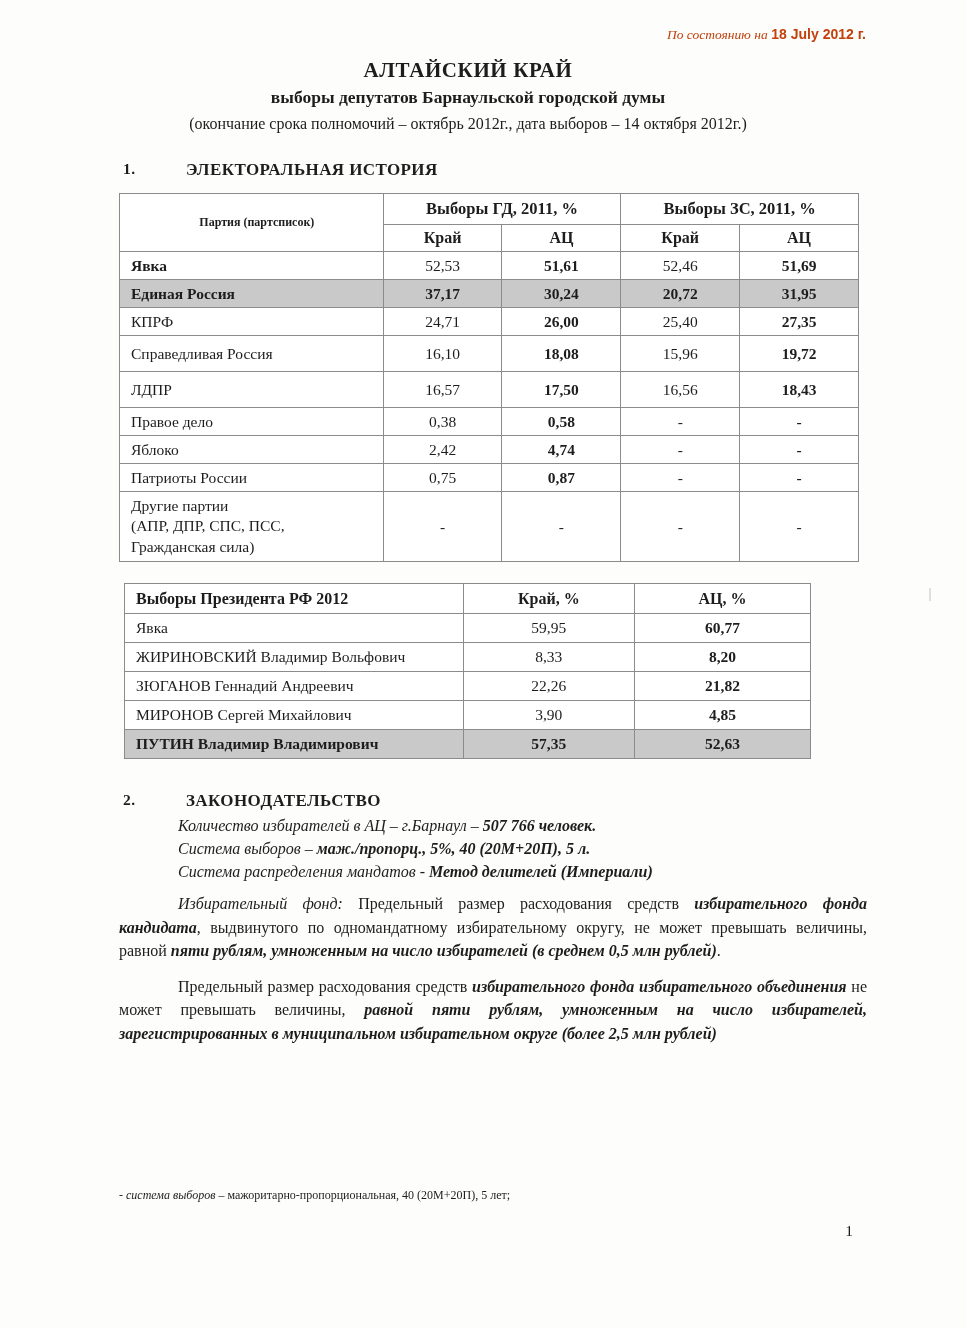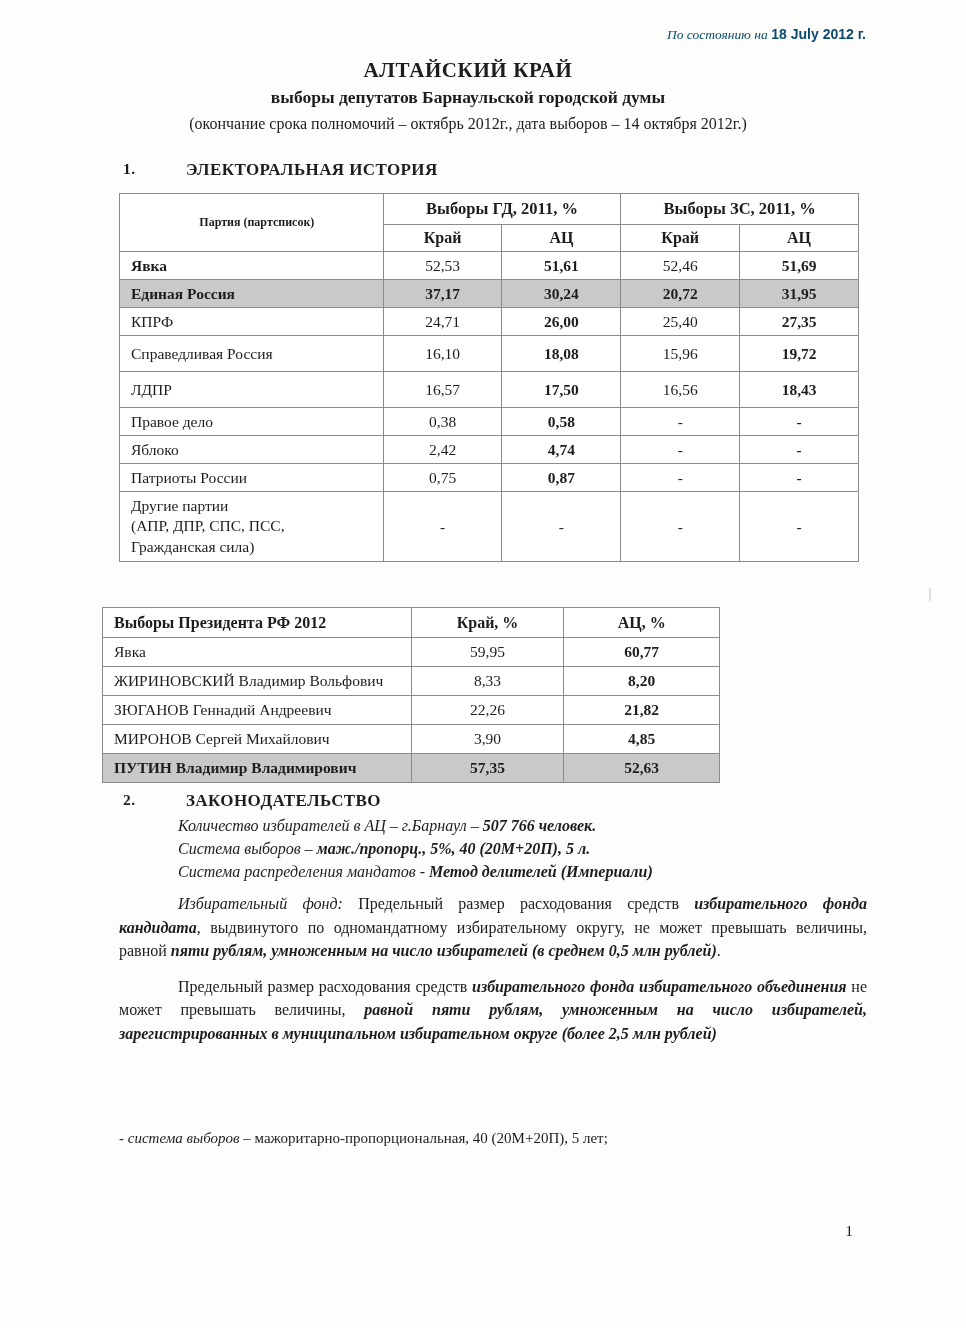--- a/index.html
+++ b/index.html
@@ -21,21 +21,21 @@
     inset: 0;
     background: #fdfdfc;
   }
 
   
   .doc-date {
     position: absolute;
     top: 26px;
     right: 100px;
     font-size: 14.5px;
-    color: #0c4a6e;
+    color: #c2410c;
     white-space: nowrap;
   }
   .doc-date .as-of {
     font-style: italic;
     font-family: "Liberation Serif", serif;
     font-size: 13.5px;
   }
   .doc-date .dval {
     font-family: "Liberation Sans", sans-serif;
     font-weight: bold;
@@ -147,24 +147,23 @@
   .row-tall td { height: 35px; }
   .cell-multiline {
     text-align: left;
     padding: 4px 0 4px 11px !important;
     line-height: 1.32;
     font-size: 15.5px;
   }
 
   
   #table-president {
-    left: 102px;
+    left: 124px;
     top: 583px;
-    width: 618px;
-    margin-top: 24px;
+    width: 687px;
   }
   #table-president .c-name { width: 365px; }
   #table-president .c-krai { width: 188px; }
   #table-president .c-ac   { width: 194px; }
   #table-president .th-name {
     font-weight: bold;
     font-size: 16px;
     text-align: left;
     padding: 0 0 0 11px !important;
     height: 29px;
@@ -205,22 +204,22 @@
     line-height: 1.47;
   }
   .legis .para i { font-style: italic; }
   .legis .para .bi { font-weight: bold; font-style: italic; }
   .legis .para2 { margin-top: 12px; }
 
   
   .footnote {
     position: absolute;
     left: 119px;
-    top: 1130px;
-    font-size: 15px;
+    top: 1188px;
+    font-size: 12px;
   }
   .footnote i { font-style: italic; }
   .page-number {
     position: absolute;
     right: 113px;
     top: 1222px;
     font-size: 15.5px;
   }
 
   

